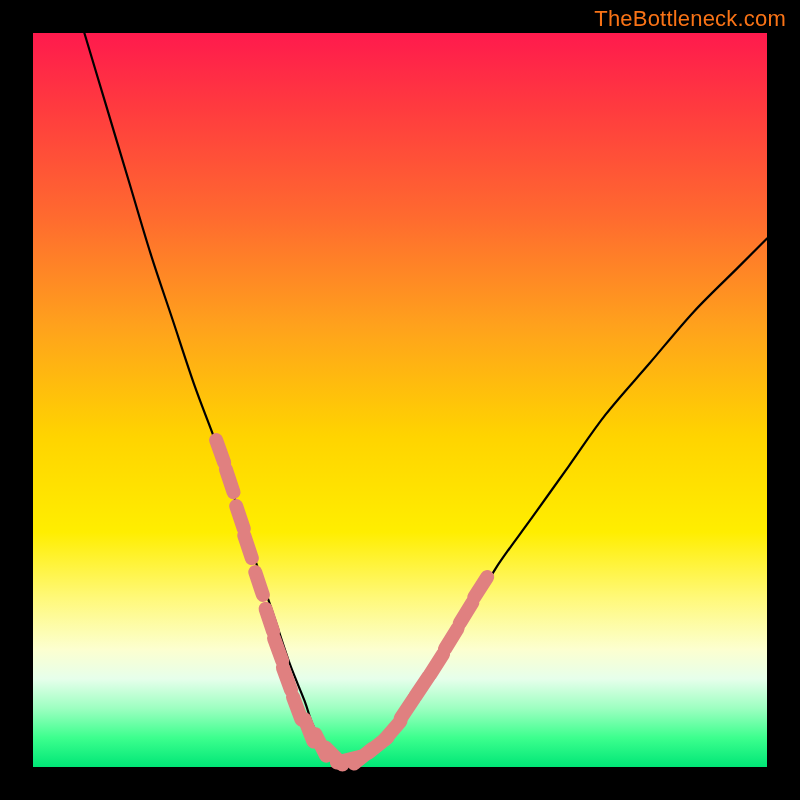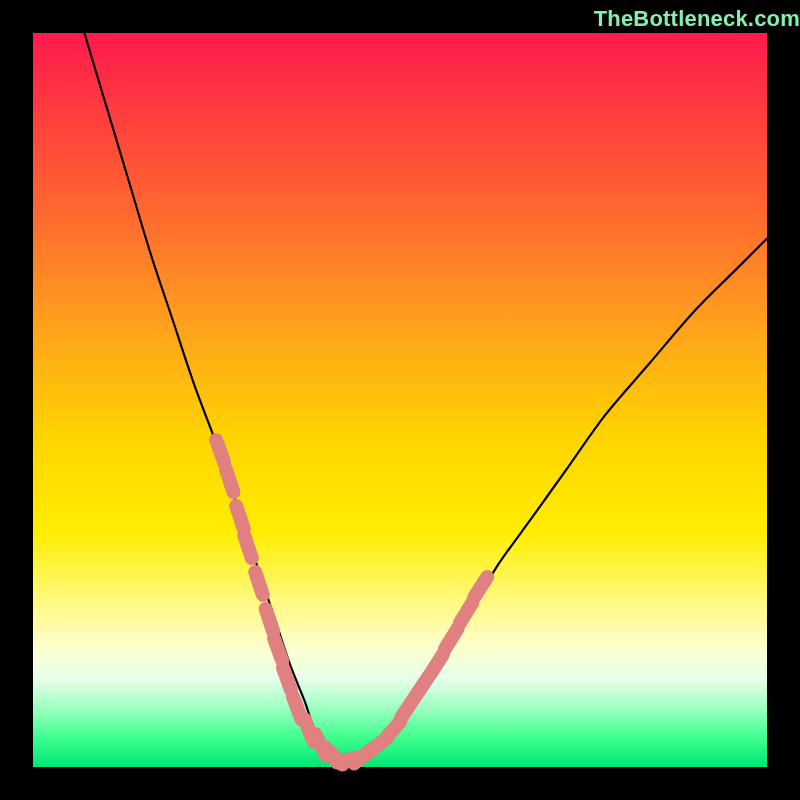--- a/index.html
+++ b/index.html
@@ -36,24 +36,24 @@
       #fcffd0 84%,
       #e6ffeb 88%,
       #9dffc1 92%,
       #3dff8e 96%,
       #00e676 100%
     );
   }
   .watermark {
     position: absolute;
     top: 6px;
-    right: 0;
-    color: #86efac;
+    right: 14px;
+    color: #f97316;
     font-size: 22px;
-    font-weight: 700;
+    font-weight: 400;
     letter-spacing: 0.2px;
     user-select: none;
   }
   svg.curve {
     position: absolute;
     left: 0;
     top: 0;
     width: 734px;
     height: 734px;
     overflow: visible;

